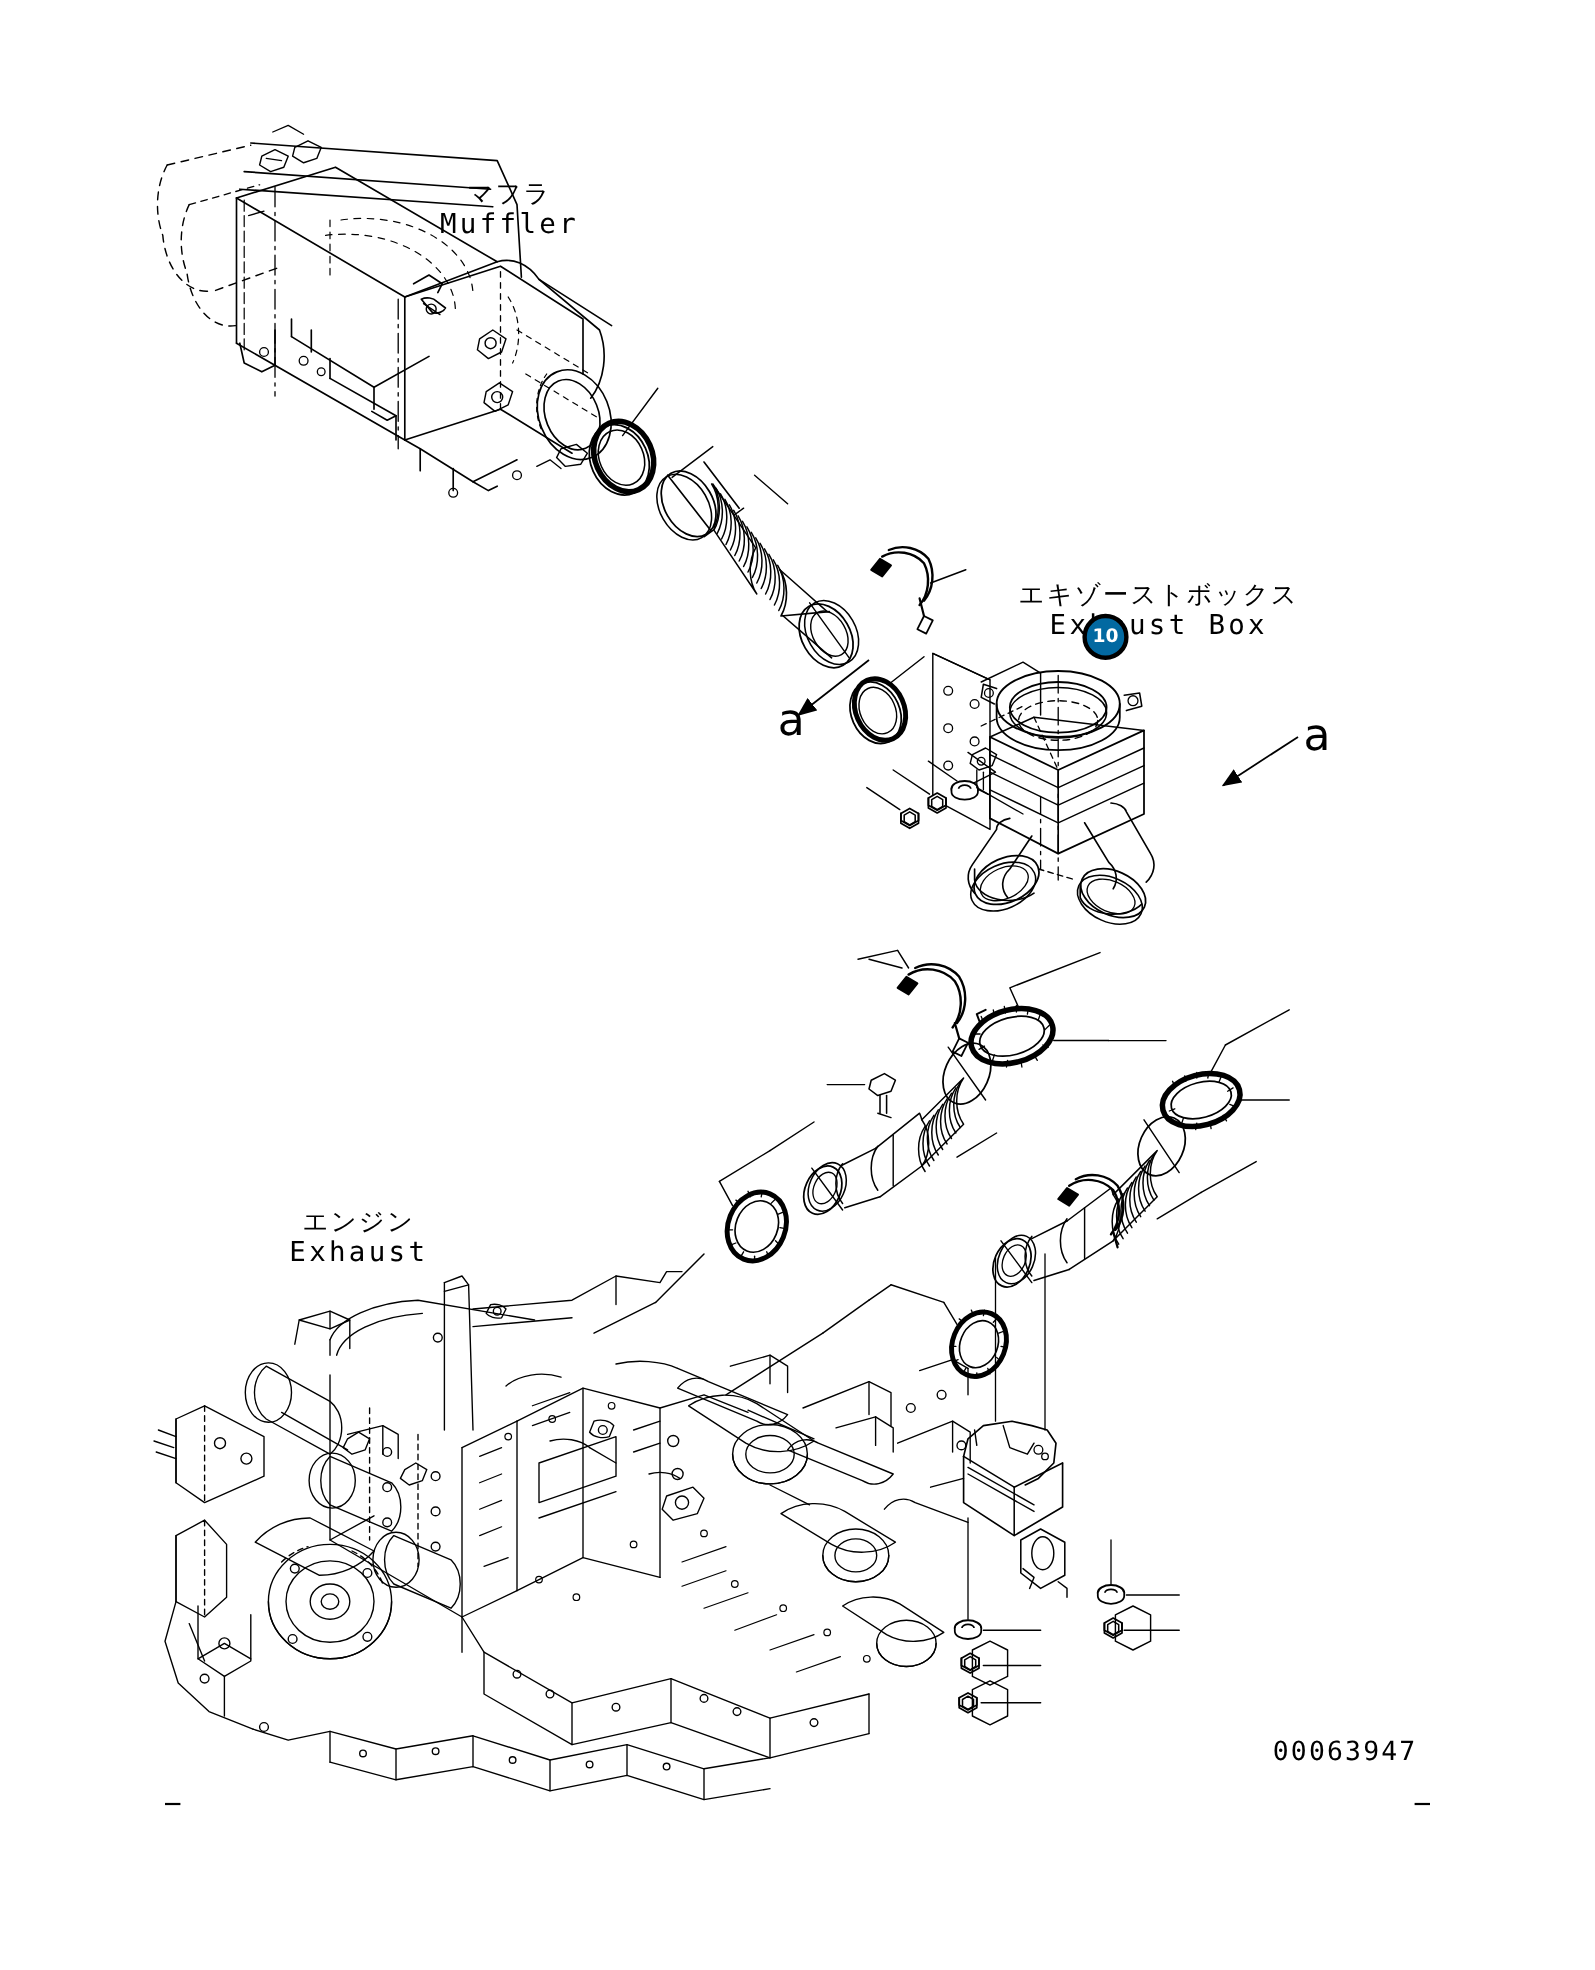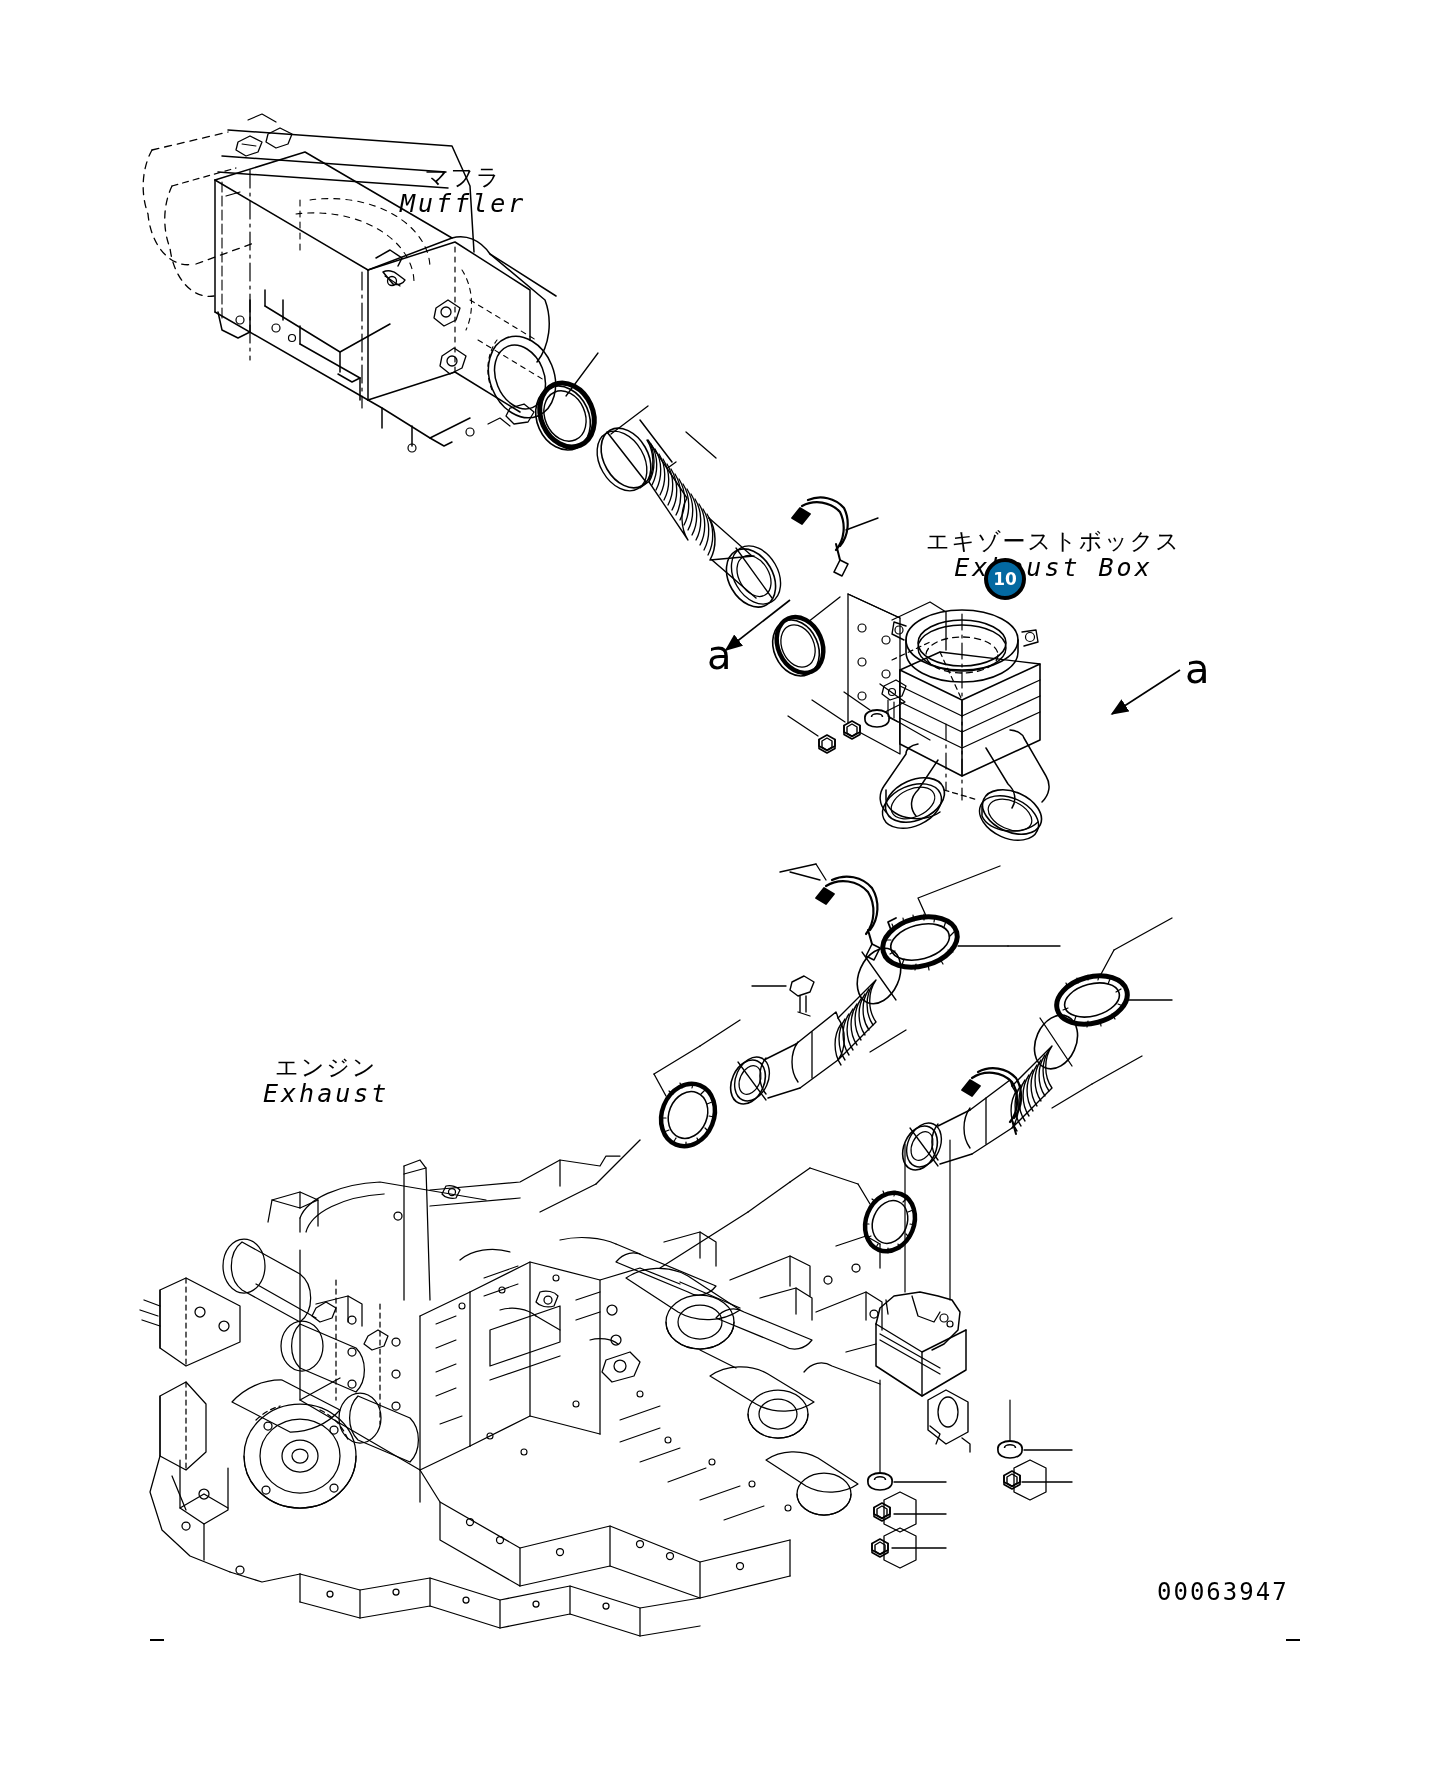--- a/index.html
+++ b/index.html
@@ -37,21 +37,20 @@
     font-family: "DejaVu Sans", "Liberation Sans", sans-serif;
     font-size: 23px;
     letter-spacing: 2px;
     font-weight: 500;
   }
   .label-en {
     font-family: "DejaVu Sans Mono", "Liberation Mono", monospace;
     font-size: 25px;
     letter-spacing: 3px;
     font-weight: 500;
-    font-style: italic;
   }
   .section-letter {
     position: absolute;
     font-family: "DejaVu Sans", "Liberation Sans", sans-serif;
     font-size: 40px;
     color: #000;
     user-select: none;
   }
   .badge {
     position: absolute;
@@ -775,21 +774,21 @@
   <div class="label-block" style="left:400px; top:164px;">
     <div class="label-jp">マフラ</div>
     <div class="label-en">Muffler</div>
   </div>
 
   <div class="label-block" style="left:926px; top:528px;">
     <div class="label-jp">エキゾーストボックス</div>
     <div class="label-en">Exhaust Box</div>
   </div>
 
-  <div class="label-block" style="left:263px; top:1054px;">
+  <div class="label-block" style="left:263px; top:1098px;">
     <div class="label-jp">エンジン</div>
     <div class="label-en">Exhaust</div>
   </div>
 
   <div class="badge" style="left:984px; top:558px;">10</div>
 
   <div class="section-letter" style="left:707px; top:632px;">a</div>
   <div class="section-letter" style="left:1185px; top:646px;">a</div>
 
   <svg style="position:absolute;left:0;top:0;width:1450px;height:1791px;pointer-events:none;">

